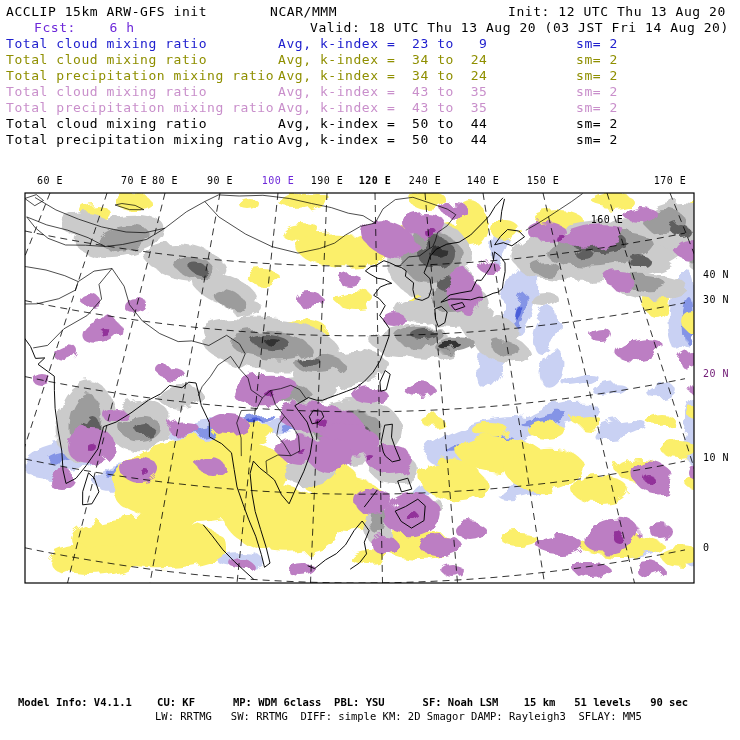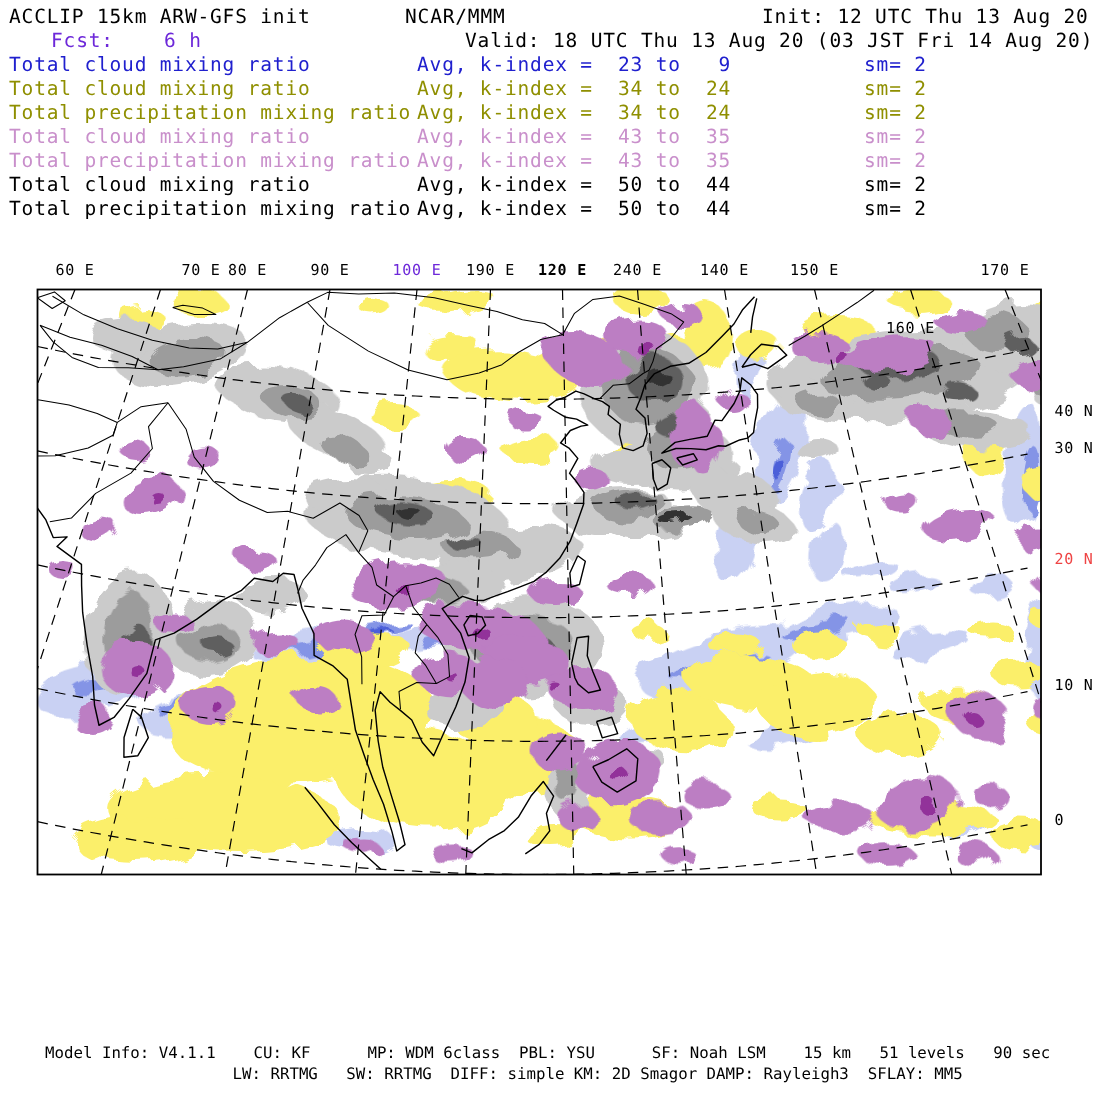--- a/index.html
+++ b/index.html
@@ -347,33 +347,33 @@
       <div class="t hdr" style="left: 576px; top: 85px; color: rgb(201, 143, 203);">sm= 2</div>
       <div class="t hdr" style="left: 6px; top: 101px; color: rgb(201, 143, 203);">Total precipitation mixing ratio</div>
       <div class="t hdr" style="left: 278px; top: 101px; color: rgb(201, 143, 203);">Avg, k-index =  43 to  35</div>
       <div class="t hdr" style="left: 576px; top: 101px; color: rgb(201, 143, 203);">sm= 2</div>
       <div class="t hdr" style="left: 6px; top: 117px; color: rgb(0, 0, 0);">Total cloud mixing ratio</div>
       <div class="t hdr" style="left: 278px; top: 117px; color: rgb(0, 0, 0);">Avg, k-index =  50 to  44</div>
       <div class="t hdr" style="left: 576px; top: 117px; color: rgb(0, 0, 0);">sm= 2</div>
       <div class="t hdr" style="left: 6px; top: 133px; color: rgb(0, 0, 0);">Total precipitation mixing ratio</div>
       <div class="t hdr" style="left: 278px; top: 133px; color: rgb(0, 0, 0);">Avg, k-index =  50 to  44</div>
       <div class="t hdr" style="left: 576px; top: 133px; color: rgb(0, 0, 0);">sm= 2</div>
-      <div class="t ftr" style="left: 30px; top: 697px; color: rgb(0, 0, 0);">Model Info: V4.1.1    CU: KF      MP: WDM 6class  PBL: YSU      SF: Noah LSM    15 km   51 levels   90 sec</div>
+      <div class="t ftr" style="left: 18px; top: 697px; color: rgb(0, 0, 0); font-weight: bold;">Model Info: V4.1.1    CU: KF      MP: WDM 6class  PBL: YSU      SF: Noah LSM    15 km   51 levels   90 sec</div>
       <div class="t ftr" style="left: 155px; top: 711px; color: rgb(0, 0, 0);">LW: RRTMG   SW: RRTMG  DIFF: simple KM: 2D Smagor DAMP: Rayleigh3  SFLAY: MM5</div>
       <div class="t ax" style="left: 50px; top: 176px; transform: translateX(-50%); color: rgb(0, 0, 0);">60 E</div>
       <div class="t ax" style="left: 107px; top: 176px; transform: translateX(-50%); color: rgb(0, 0, 0); margin-left: 27px;">70 E</div>
       <div class="t ax" style="left: 165px; top: 176px; transform: translateX(-50%); color: rgb(0, 0, 0);">80 E</div>
       <div class="t ax" style="left: 220px; top: 176px; transform: translateX(-50%); color: rgb(0, 0, 0); text-align: right;">90 E</div>
       <div class="t ax" style="left: 278px; top: 176px; transform: translateX(-50%); color: #6d28d9;">100 E</div>
       <div class="t ax" style="left: 327px; top: 176px; transform: translateX(-50%); color: rgb(0, 0, 0);">190 E</div>
       <div class="t ax" style="left: 375px; top: 176px; transform: translateX(-50%); color: rgb(0, 0, 0); font-weight: bold;">120 E</div>
       <div class="t ax" style="left: 425px; top: 176px; transform: translateX(-50%); color: rgb(0, 0, 0);">240 E</div>
       <div class="t ax" style="left: 483px; top: 176px; transform: translateX(-50%); color: rgb(0, 0, 0); text-align: right;">140 E</div>
       <div class="t ax" style="left: 543px; top: 176px; transform: translateX(-50%); color: rgb(0, 0, 0);">150 E</div>
       <div class="t ax" style="left: 607px; top: 176px; transform: translateX(-50%); color: rgb(0, 0, 0); margin-top: 39px;">160 E</div>
       <div class="t ax" style="left: 670px; top: 176px; transform: translateX(-50%); color: rgb(0, 0, 0);">170 E</div>
       <div class="t ax" style="left: 703px; top: 226px; color: rgb(0, 0, 0); margin-top: 44px;">40 N</div>
       <div class="t ax" style="left: 703px; top: 295px; color: rgb(0, 0, 0);">30 N</div>
-      <div class="t ax" style="left: 703px; top: 369px; color: #ef4444;">20 N</div>
+      <div class="t ax" style="left: 703px; top: 369px; color: #701a75;">20 N</div>
       <div class="t ax" style="left: 703px; top: 453px; color: rgb(0, 0, 0);">10 N</div>
       <div class="t ax" style="left: 703px; top: 543px; color: rgb(0, 0, 0);">0</div>
     </div>
 </div>
 
 </body></html>

